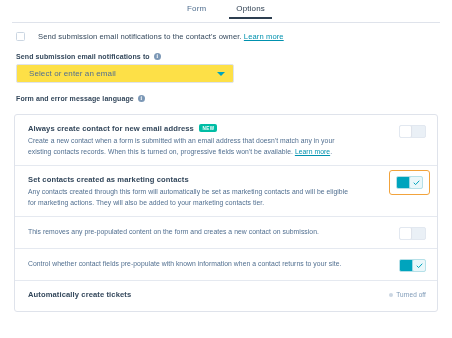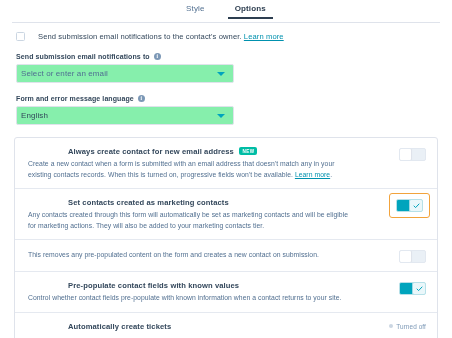--- a/index.html
+++ b/index.html
@@ -29,21 +29,21 @@
     height: 1px; background: #dfe3eb;
   }
   .tab {
     font-size: 8px;
     color: #516f90;
     letter-spacing: .15px;
     padding: 1px 2px 6px 2px;
     position: relative;
     white-space: nowrap;
   }
-  .tab.active { color: #2d3e50; font-weight: bold; }
+  .tab.active { color: #2d3e50; font-weight: normal; }
   .tab.active:after {
     content:"";
     position: absolute;
     left: -5px; right: -5px; bottom: 0;
     height: 2px; background: #2d3e50;
     z-index: 2;
   }
 
   
   .checkrow {
@@ -75,25 +75,25 @@
   }
   .info {
     width: 7px; height: 7px; border-radius: 50%;
     background: #7c98b6; color: #fff;
     font-size: 5.5px; line-height: 7px; text-align: center;
     font-weight: bold; font-family:"Liberation Serif", serif;
     flex: 0 0 auto;
   }
   .select {
     width: 218px; height: 19px;
-    background: #86efac;
+    background: #fde047;
     border: 1px solid #dfe3eb;
     border-radius: 2px;
     display: flex; align-items: center;
-    padding: 0 4px;
+    padding: 0 12px;
     position: relative;
   }
   .select .val { font-size: 8px; color: #33475b; letter-spacing:.1px; }
   .select .val.placeholder { color: #506e91; }
   .caret {
     position: absolute; right: 8px; top: 50%;
     width: 0; height: 0; margin-top: -1.5px;
     border-left: 4px solid transparent;
     border-right: 4px solid transparent;
     border-top: 4px solid #00a4bd;
@@ -117,21 +117,20 @@
   }
   .srow:last-child { border-bottom: none; }
   .srow .txt { flex: 1 1 auto; padding-right: 10px; }
   .stitle {
     font-size: 7.6px;
     font-weight: bold;
     color: #33475b;
     letter-spacing:.1px;
     display: flex; align-items: center; gap: 5px;
     line-height: 11px;
-    margin-left: 40px;
   }
   .sdesc {
     font-size: 6.8px;
     color: #516f90;
     line-height: 10.5px;
     margin-top: 2px;
     letter-spacing:.05px;
     max-width: 330px;
   }
   .badge {
@@ -199,21 +198,21 @@
     background: #cbd6e2;
   }
   .status .stext { font-size: 6.4px; color: #7c98b6; letter-spacing:.1px; }
 </style>
 </head>
 <body>
 
 <div class="page">
 
   <div class="tabbar">
-    <div class="tab">Style</div>
+    <div class="tab">Form</div>
     <div class="tab active">Options</div>
   </div>
 
   <div class="checkrow">
     <span class="cbox"></span>
     <span class="lbl"><span>Send submission email notifications to the contact's owner.</span>
       <a class="link" href="#">Learn more</a>
     </span>
   </div>
 
@@ -227,24 +226,20 @@
       <div class="select">
         <span class="val placeholder">Select or enter an email</span>
         <span class="caret"></span>
       </div>
     </div>
 
     <div class="fieldgroup">
       <div class="flabel">
         <span>Form and error message language</span>
         <span class="info">i</span>
-      </div>
-      <div class="select">
-        <span class="val">English</span>
-        <span class="caret"></span>
       </div>
     </div>
 
   </div>
 
   <div class="card">
 
     <div class="srow">
       <div class="txt">
         <div class="stitle">
@@ -286,23 +281,20 @@
       </div>
       <div class="tgwrap">
         <div class="toggle off">
           <span class="knob"></span>
         </div>
       </div>
     </div>
 
     <div class="srow">
       <div class="txt">
-        <div class="stitle">
-          <span>Pre-populate contact fields with known values</span>
-        </div>
         <div class="sdesc">Control whether contact fields pre-populate with known information when a contact returns to your site.</div>
       </div>
       <div class="tgwrap">
         <div class="toggle on">
           <span class="fill"></span>
           <span class="knob">
             <svg width="7" height="6" viewBox="0 0 7 6">
               <path d="M1 3 L2.6 4.6 L6 1" fill="none" stroke="#00a4bd" stroke-width="1" stroke-linecap="round" stroke-linejoin="round"></path>
             </svg>
           </span>

